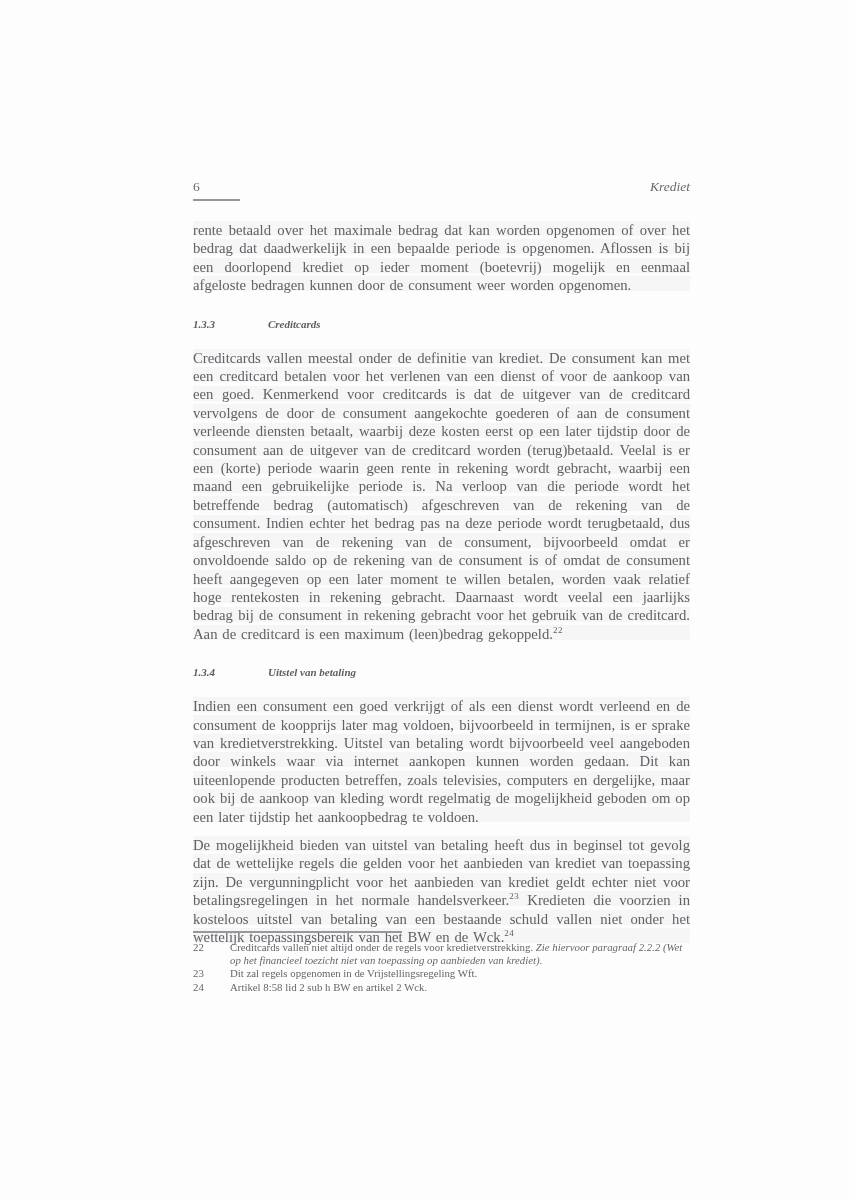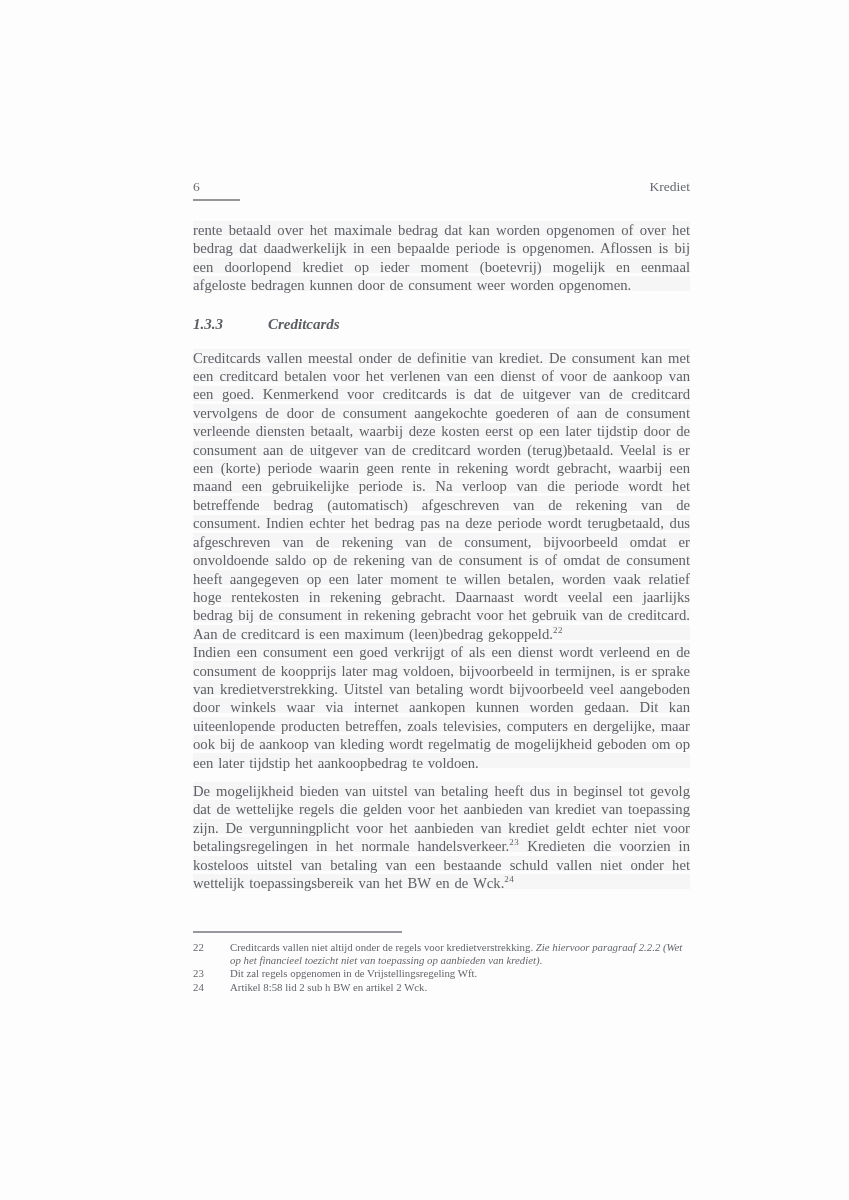--- a/index.html
+++ b/index.html
@@ -12,39 +12,39 @@
     overflow:hidden;
   }
   .content {
     position:absolute;
     left:193px; top:179px; width:497px;
   }
   .page-header {
     display:flex; justify-content:space-between; align-items:flex-start;
     font-size:13.5px; line-height:15px; color:#66696e;
   }
-  .running-title { }
+  .running-title { font-style:italic; }
   .pagenum-rule { width:47px; height:2px; background:#90searchableineq; background:#94969a; margin-top:5px; }
   .body {
     margin:0;
     font-size:14.7px;
     line-height:18.4px;
     text-align:justify;
     word-spacing:1.2px;
     background-image:repeating-linear-gradient(180deg,
       rgba(150,150,153,0.07) 0px, rgba(150,150,153,0.07) 15px,
       rgba(0,0,0,0) 15px, rgba(0,0,0,0) 18.4px);
   }
   .para-intro { margin-top:20px; }
   .para-gap  { margin-top:10px; }
   .heading {
     display:flex;
     font-style:italic;
     font-weight:600;
-    font-size:15px;
+    font-size:11px;
     line-height:19px;
     margin-top:20px;
     margin-bottom:15px;
     color:#5b5e63;
   }
   .h-num { width:75px; flex-shrink:0; }
   sup.fnref {
     font-size:9px;
     line-height:0;
     vertical-align:super;
@@ -77,20 +77,24 @@
 
     <p class="body para-intro">rente betaald over het maximale bedrag dat kan worden opgenomen of over het bedrag dat daadwerkelijk in een bepaalde periode is opgenomen. Aflossen is bij een doorlopend krediet op ieder moment (boetevrij) mogelijk en eenmaal afgeloste bedragen kunnen door de consument weer worden opgenomen.</p>
 
     <div class="heading">
       <span class="h-num">1.3.3</span>
       <span class="h-title">Creditcards</span>
     </div>
 
     <p class="body"><span>Creditcards vallen meestal onder de definitie van krediet. De consument kan met een creditcard betalen voor het verlenen van een dienst of voor de aankoop van een goed. Kenmerkend voor creditcards is dat de uitgever van de creditcard vervolgens de door de consument aangekochte goederen of aan de consument verleende diensten betaalt, waarbij deze kosten eerst op een later tijdstip door de consument aan de uitgever van de creditcard worden (terug)betaald. Veelal is er een (korte) periode waarin geen rente in rekening wordt gebracht, waarbij een maand een gebruikelijke periode is. Na verloop van die periode wordt het betreffende bedrag (automatisch) afgeschreven van de rekening van de consument. Indien echter het bedrag pas na deze periode wordt terugbetaald, dus afgeschreven van de rekening van de consument, bijvoorbeeld omdat er onvoldoende saldo op de rekening van de consument is of omdat de consument heeft aangegeven op een later moment te willen betalen, worden vaak relatief hoge rentekosten in rekening gebracht. Daarnaast wordt veelal een jaarlijks bedrag bij de consument in rekening gebracht voor het gebruik van de creditcard. Aan de creditcard is een maximum (leen)bedrag gekoppeld.</span><sup class="fnref">22</sup></p>
 
+    <div class="heading">
+      <span class="h-num">1.3.4</span>
+      <span class="h-title">Uitstel van betaling</span>
+    </div>
 
     <p class="body">Indien een consument een goed verkrijgt of als een dienst wordt verleend en de consument de koopprijs later mag voldoen, bijvoorbeeld in termijnen, is er sprake van kredietverstrekking. Uitstel van betaling wordt bijvoorbeeld veel aangeboden door winkels waar via internet aankopen kunnen worden gedaan. Dit kan uiteenlopende producten betreffen, zoals televisies, computers en dergelijke, maar ook bij de aankoop van kleding wordt regelmatig de mogelijkheid geboden om op een later tijdstip het aankoopbedrag te voldoen.</p>
 
     <p class="body para-gap"><span>De mogelijkheid bieden van uitstel van betaling heeft dus in beginsel tot gevolg dat de wettelijke regels die gelden voor het aanbieden van krediet van toepassing zijn. De vergunningplicht voor het aanbieden van krediet geldt echter niet voor betalingsregelingen in het normale handelsverkeer.</span><sup class="fnref">23</sup><span> Kredieten die voorzien in kosteloos uitstel van betaling van een bestaande schuld vallen niet onder het wettelijk toepassingsbereik van het BW en de Wck.</span><sup class="fnref">24</sup></p>
 
   </div>
 
   <div class="footnotes">
     <div class="fn-rule"></div>
 

